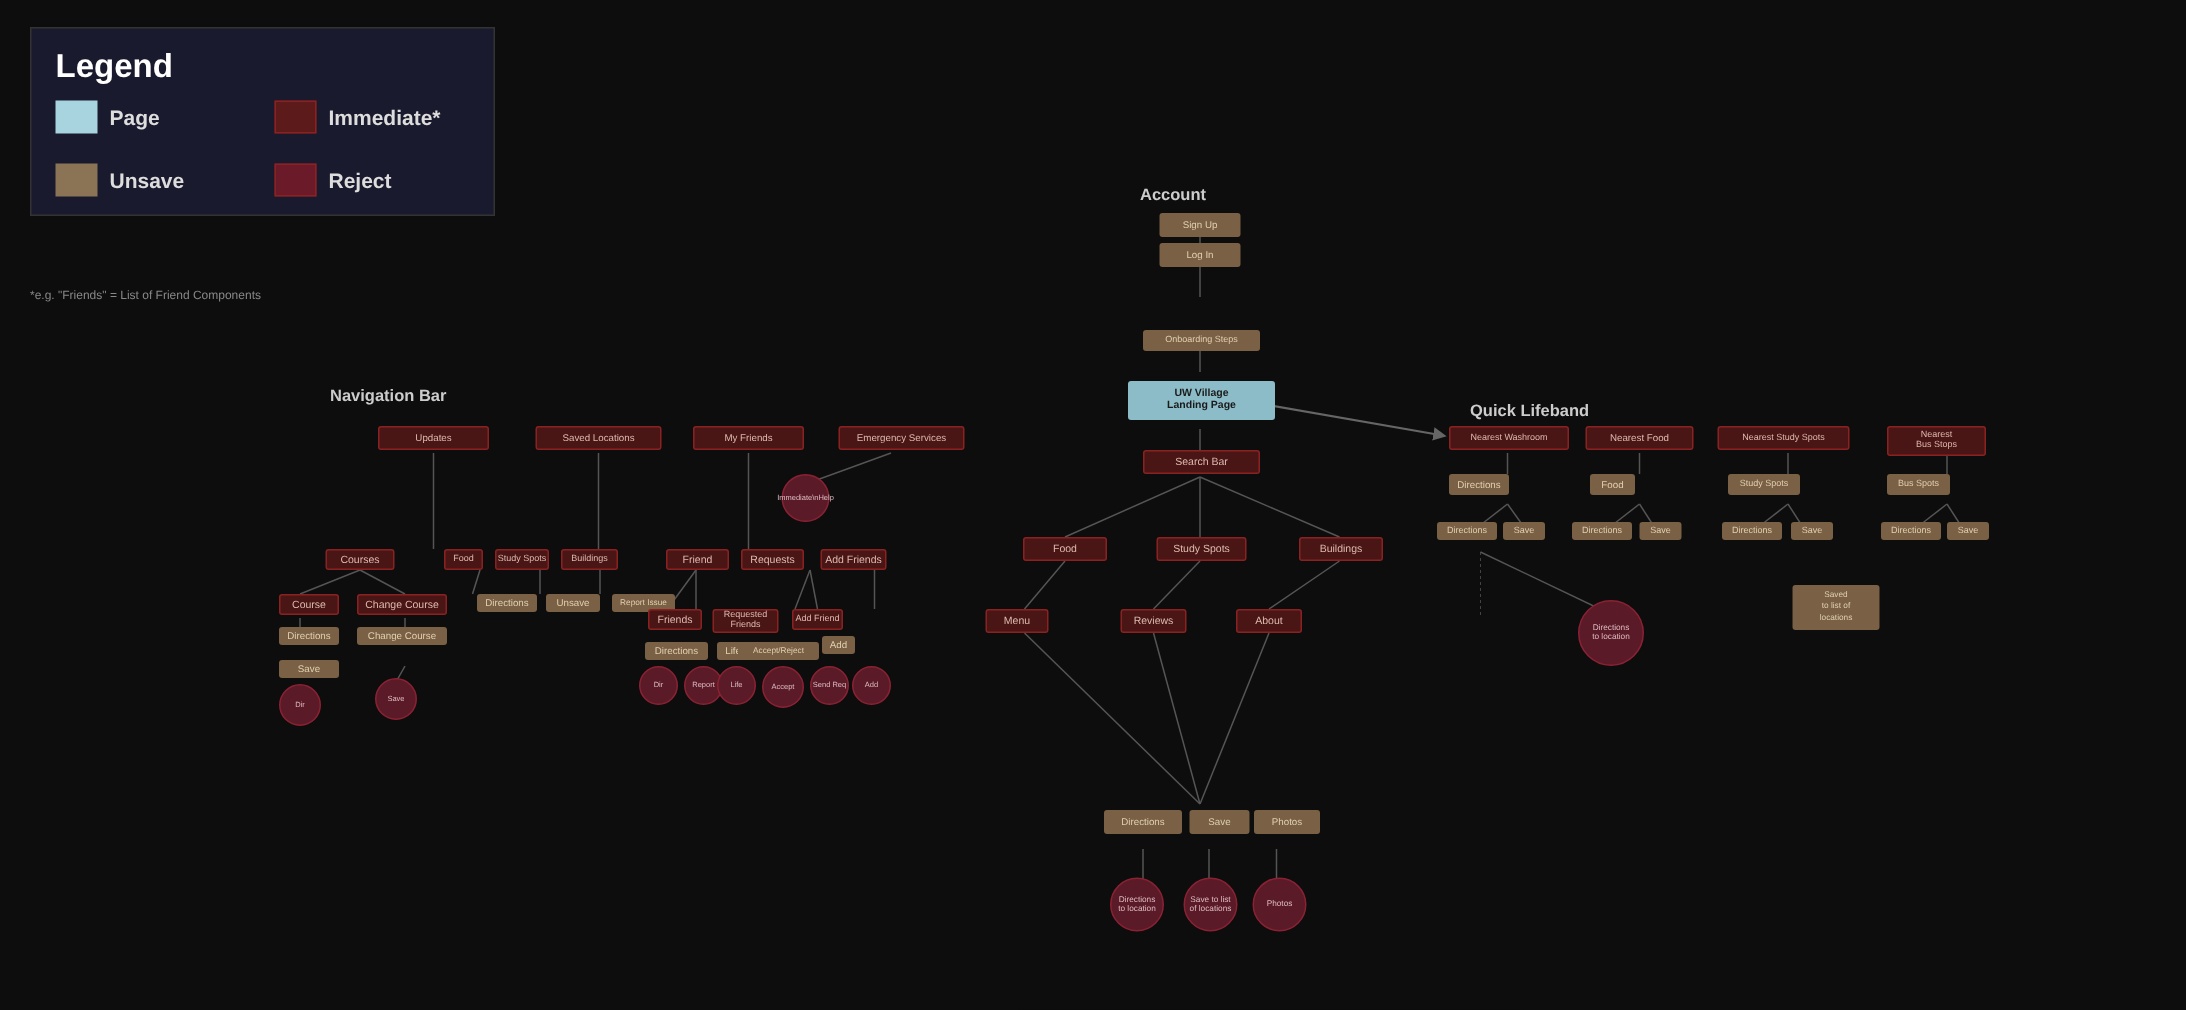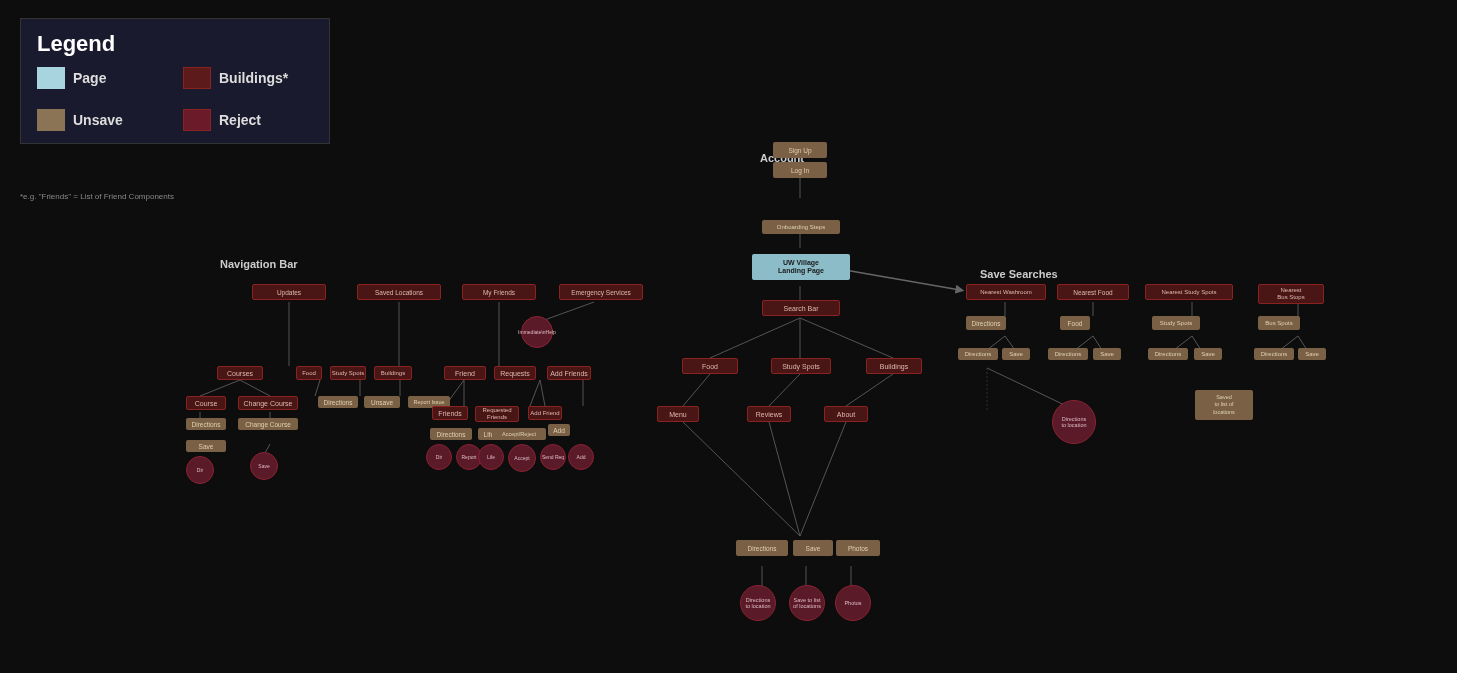--- a/index.html
+++ b/index.html
@@ -202,35 +202,35 @@
 
   <div class="legend">
     <div class="legend-title">Legend</div>
     <div class="legend-grid">
       <div class="legend-item">
         <div class="legend-swatch swatch-page"></div>
         <span class="legend-label">Page</span>
       </div>
       <div class="legend-item">
         <div class="legend-swatch swatch-components"></div>
-        <span class="legend-label">Buildings*</span>
+        <span class="legend-label">Immediate*</span>
       </div>
       <div class="legend-item">
         <div class="legend-swatch swatch-button"></div>
         <span class="legend-label">Unsave</span>
       </div>
       <div class="legend-item">
         <div class="legend-swatch swatch-action"></div>
         <span class="legend-label">Reject</span>
       </div>
     </div>
   </div>
   <div class="legend-note">*e.g. "Friends" = List of Friend Components</div>
 
-  <div class="section-title" style="left:760px;top:124px;margin-top:28px;">Account</div>
+  <div class="section-title" style="left:760px;top:124px;">Account</div>
 
   <div class="node node-button" style="left:773px;top:142px;width:54px;height:16px;">Sign Up</div>
 
   <div class="node node-button" style="left:773px;top:162px;width:54px;height:16px;">Log In</div>
 
   <div class="node node-button" style="left:762px;top:220px;width:78px;height:14px;font-size:6px;">Onboarding Steps</div>
 
   <div class="node node-page" style="left:752px;top:254px;width:98px;height:26px;font-size:7px;line-height:1.2;">
     <span style="white-space:pre-line;text-align:center;">UW Village
 Landing Page</span>
@@ -319,21 +319,21 @@
   <div class="node node-action" style="left:508px;top:444px;width:28px;height:28px;font-size:5px;">
       <span>Accept</span>
     </div>
   <div class="node node-action" style="left:540px;top:444px;width:26px;height:26px;font-size:5px;">
       <span>Send Req</span>
     </div>
   <div class="node node-action" style="left:568px;top:444px;width:26px;height:26px;font-size:5px;">
       <span>Add</span>
     </div>
 
-  <div class="section-title" style="left:980px;top:268px;">Save Searches</div>
+  <div class="section-title" style="left:980px;top:268px;">Quick Lifeband</div>
 
   <div class="node node-component" style="left:966px;top:284px;width:80px;height:16px;font-size:6px;">Nearest Washroom</div>
   <div class="node node-component" style="left:1057px;top:284px;width:72px;height:16px;font-size:6.5px;">Nearest Food</div>
   <div class="node node-component" style="left:1145px;top:284px;width:88px;height:16px;font-size:6px;">Nearest Study Spots</div>
   <div class="node node-component" style="left:1258px;top:284px;width:66px;height:20px;font-size:6px;line-height:1.2;">
     <span style="white-space:pre-line;">Nearest
 Bus Stops</span>
   </div>
 
   <div class="node node-button" style="left:966px;top:316px;width:40px;height:14px;font-size:6.5px;">Directions</div>

